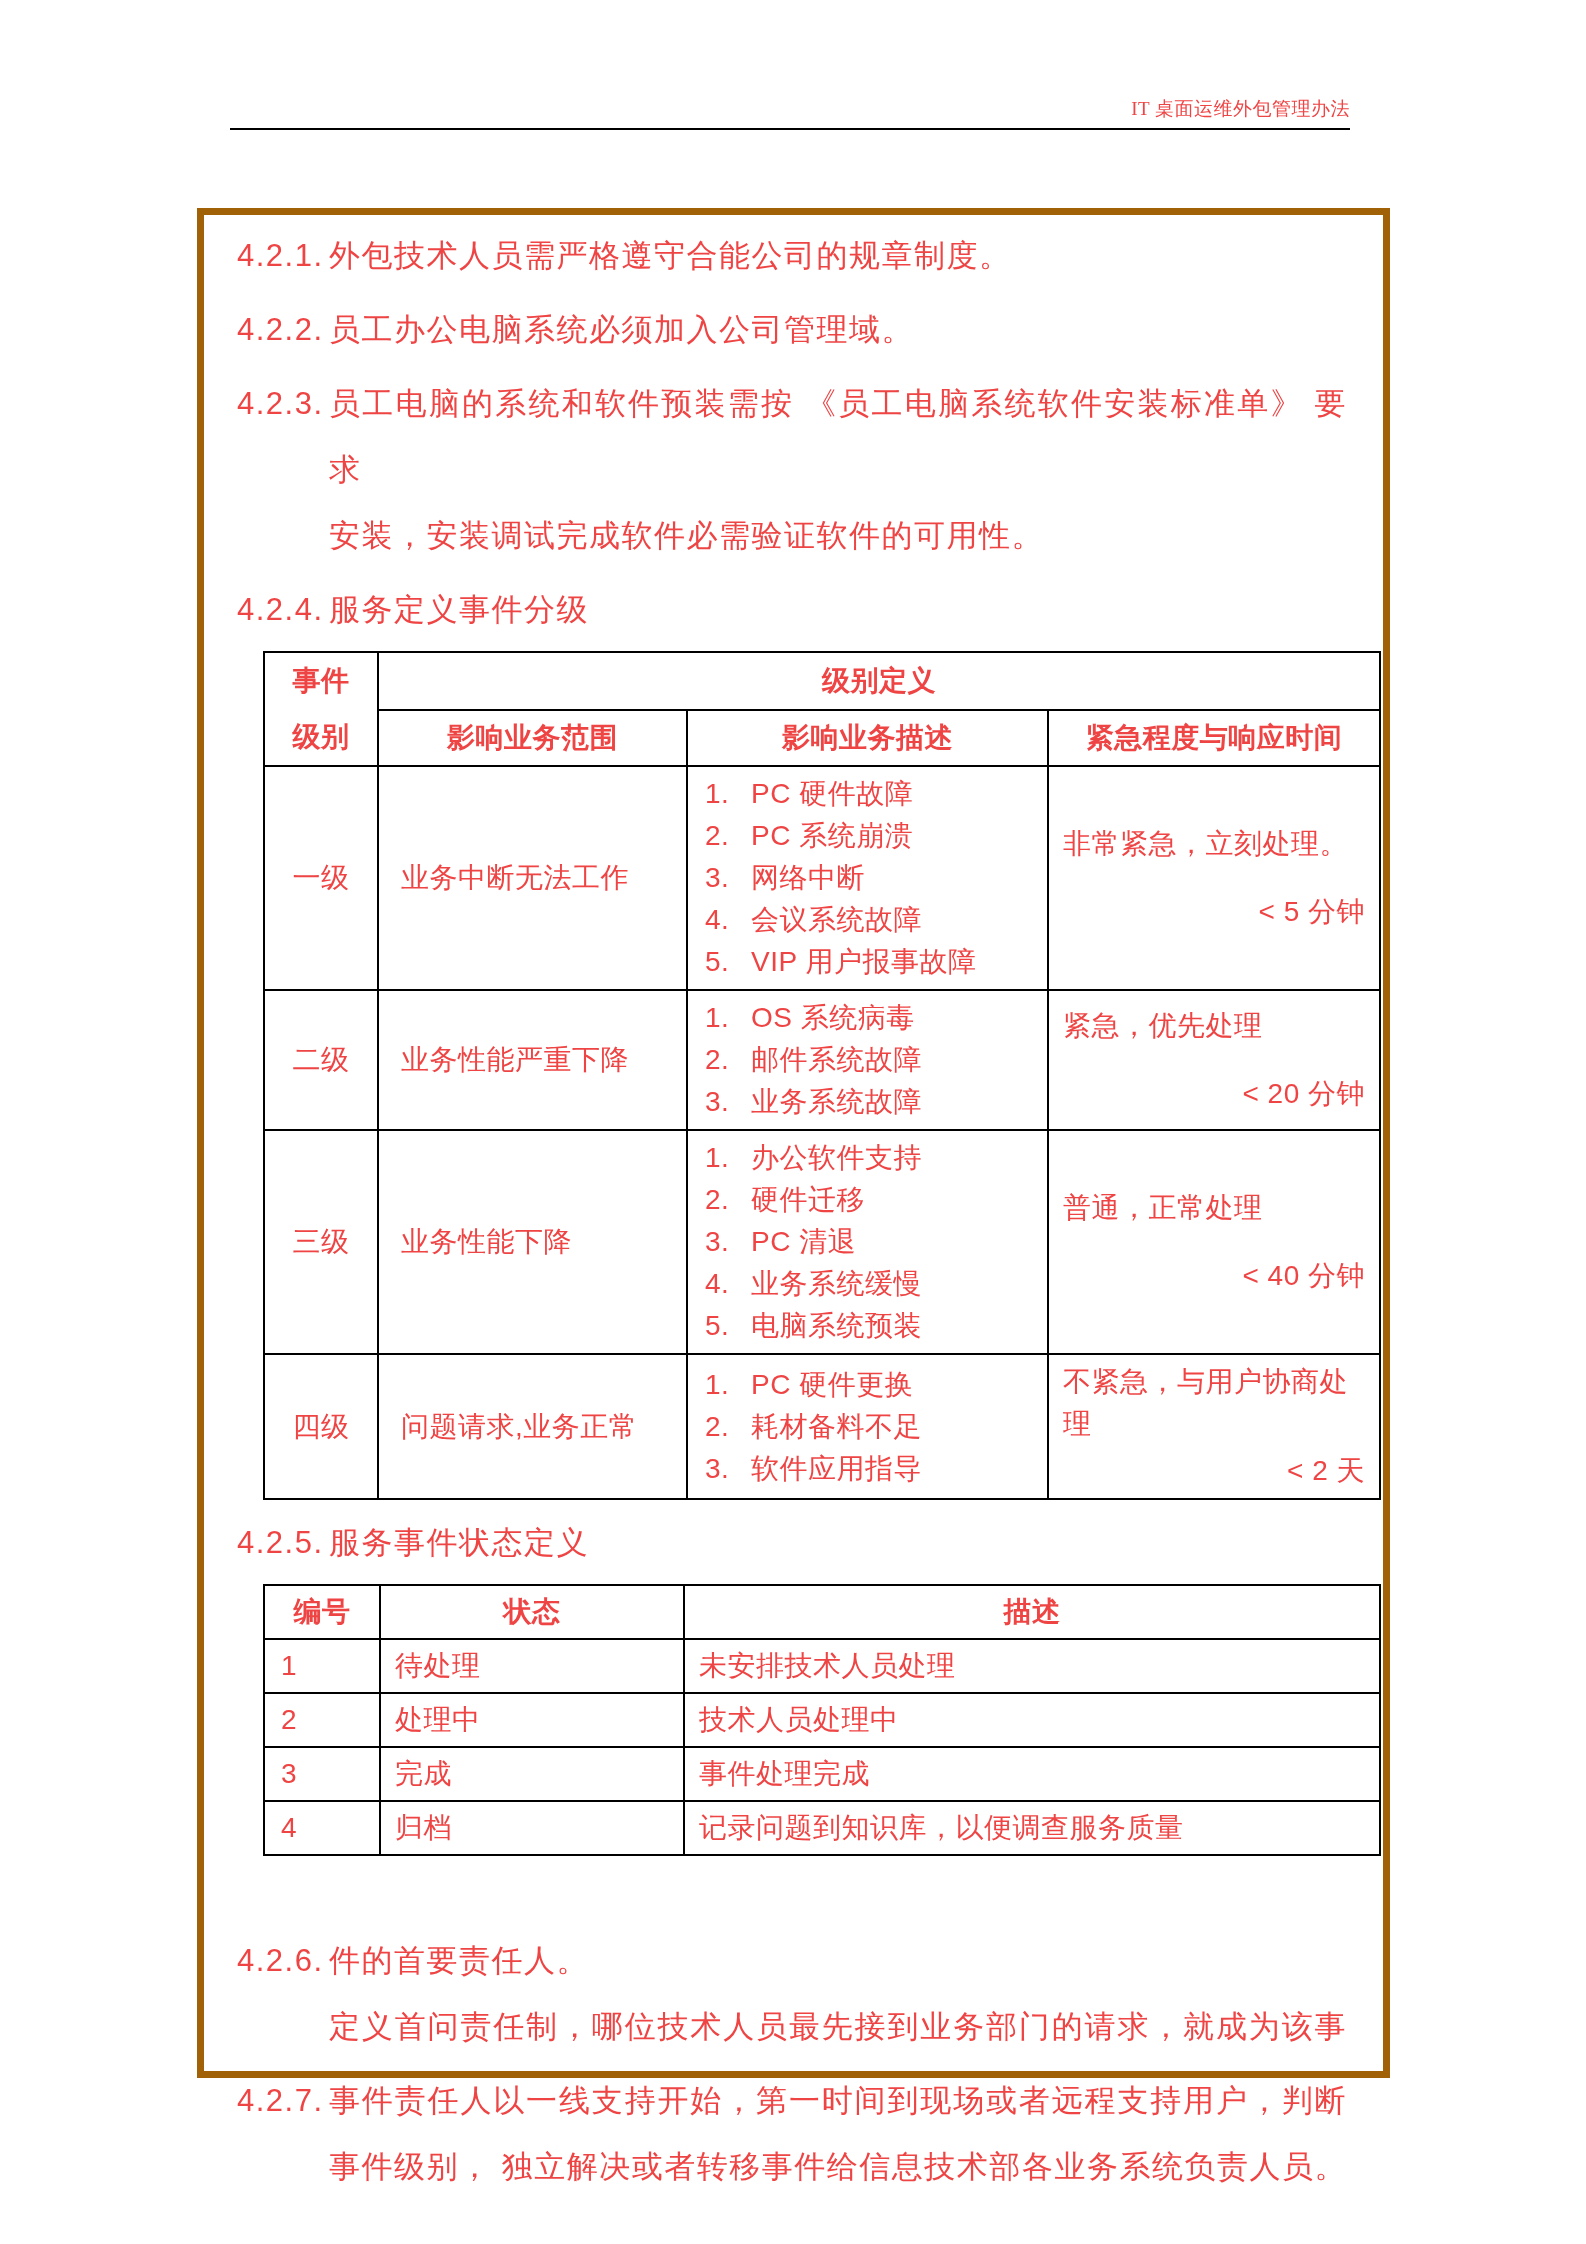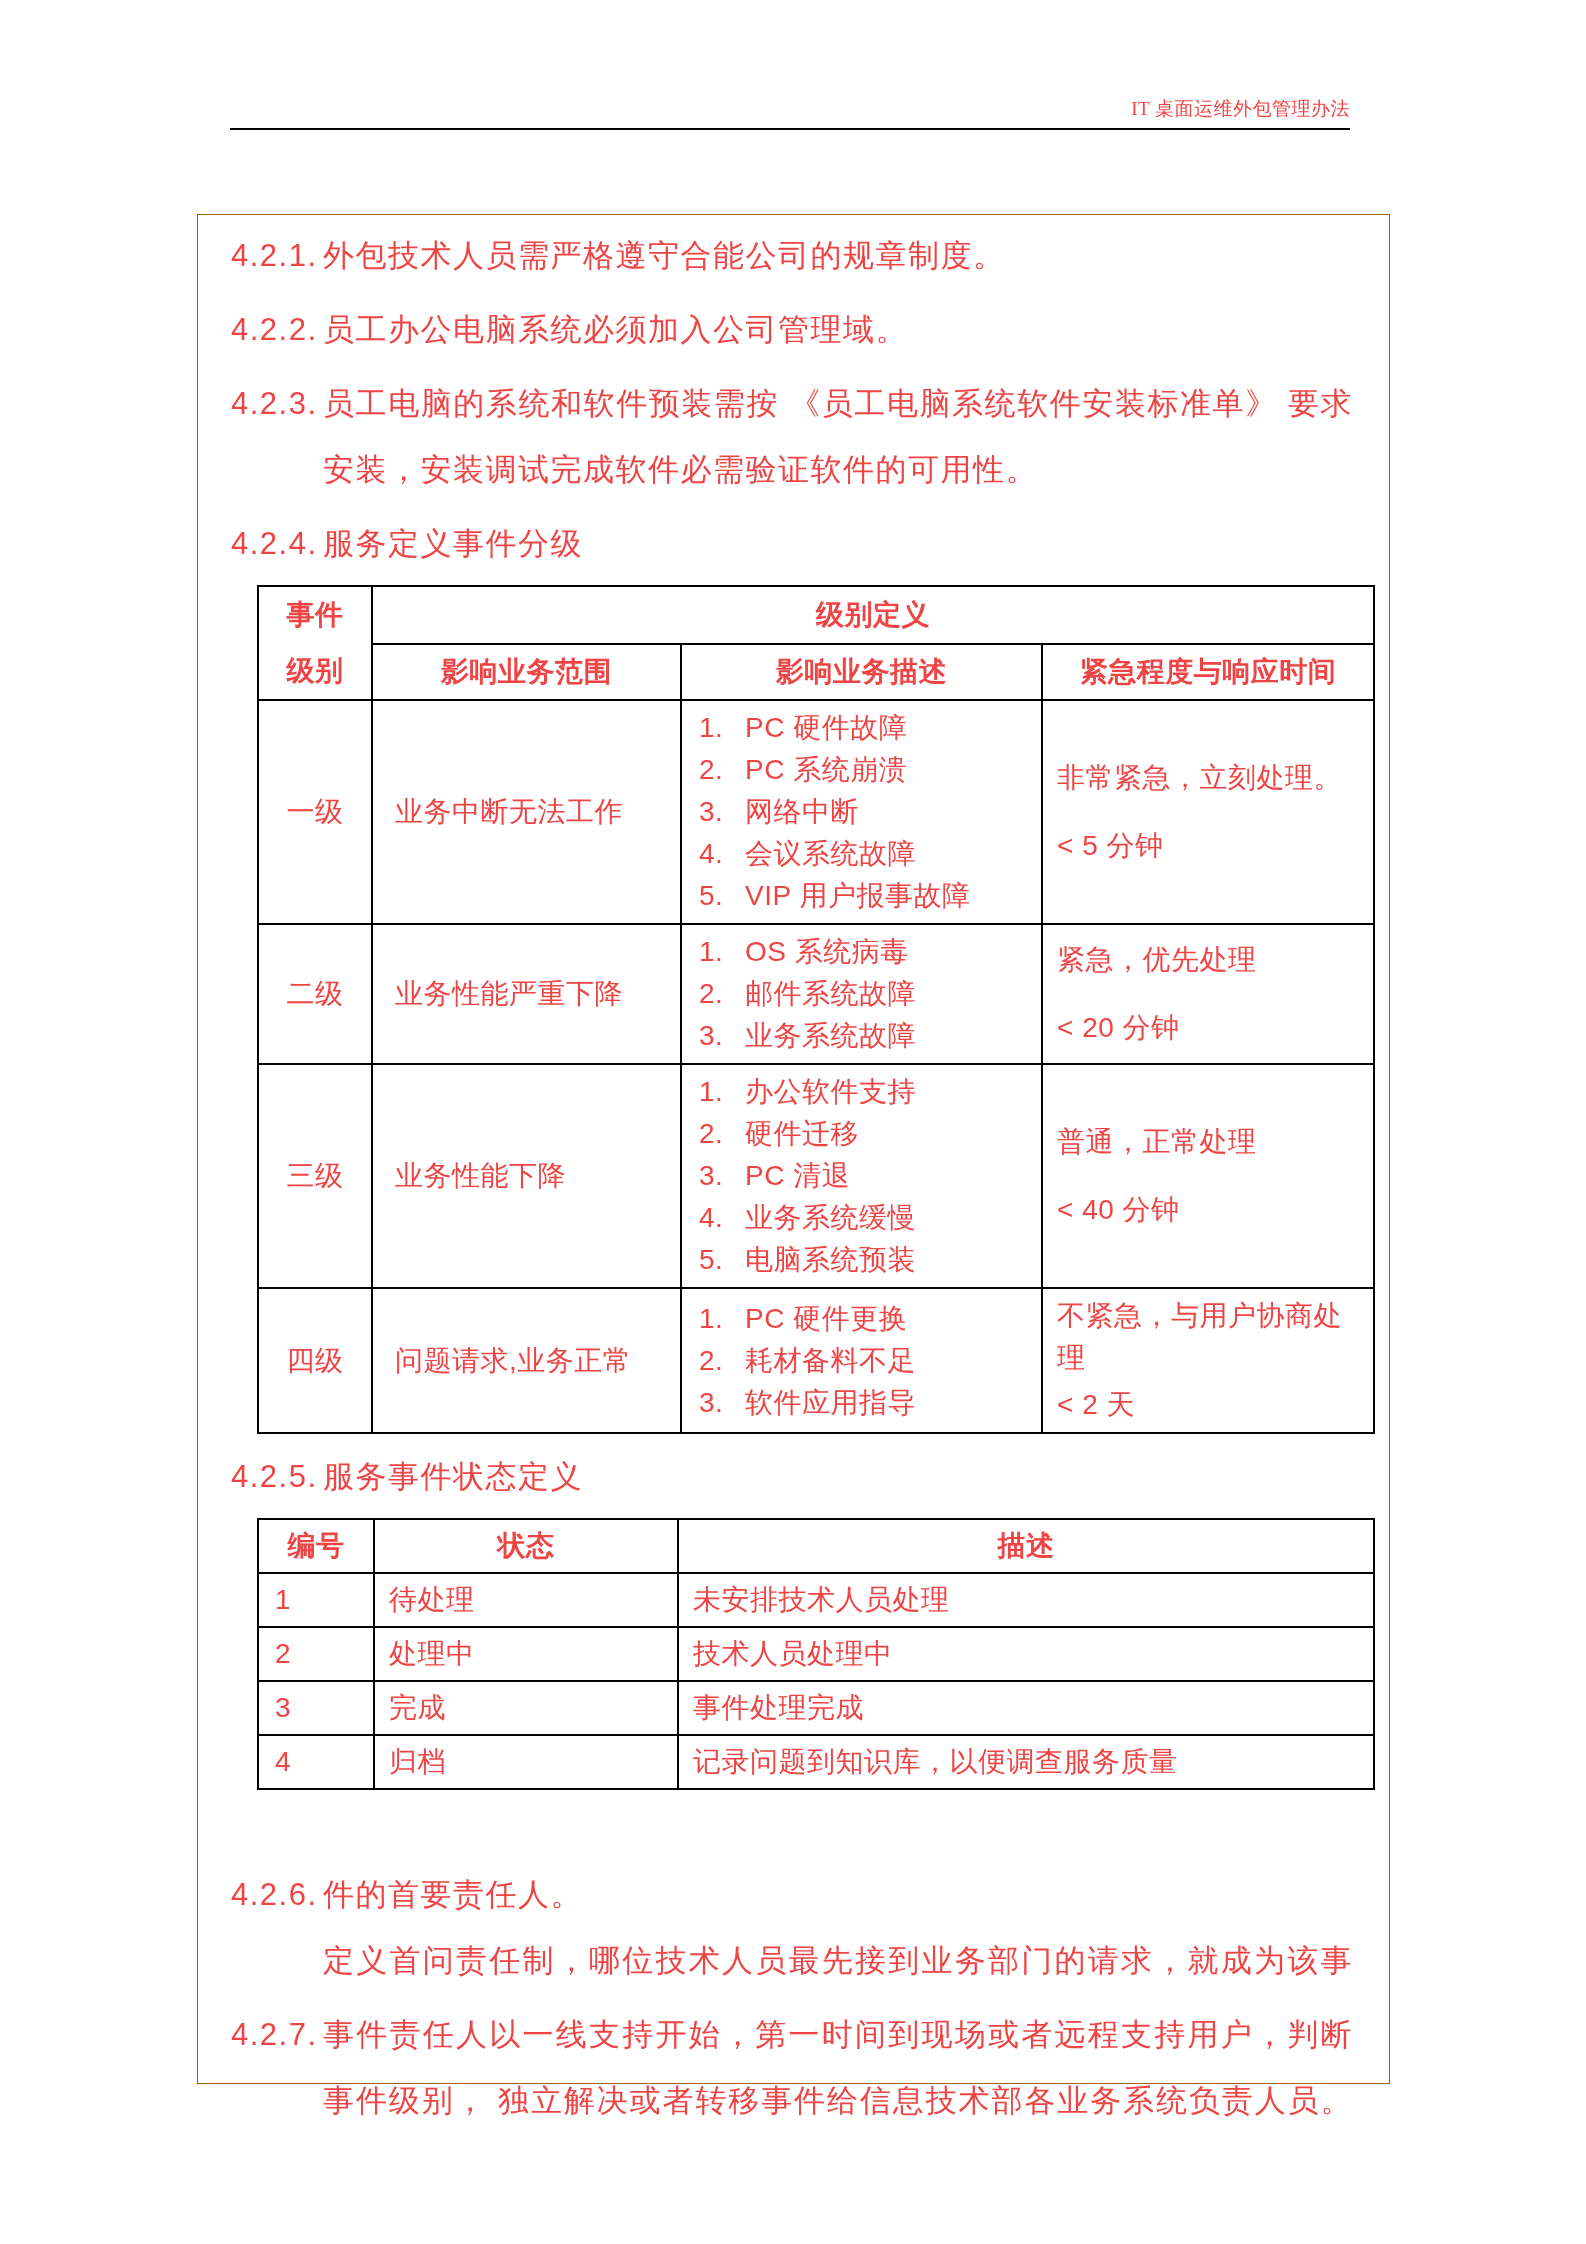--- a/index.html
+++ b/index.html
@@ -11,22 +11,22 @@
   }
   
   .doc-header {
     position:absolute; left:230px; top:96px; width:1120px;
     text-align:right; border-bottom:2px solid #000; padding-bottom:6px;
     font-family:"Liberation Serif","DejaVu Serif",serif;
     font-size:19px; letter-spacing:0.5px;
   }
   
   .content-box {
-    position:absolute; left:197px; top:214px; width:1193px; height:1870px;
-    border:1px solid #a16207; padding:8px 8px 20px 33px;
+    position:absolute; left:197px; top:208px; width:1193px; height:1870px;
+    border:7px solid #a16207; padding:8px 8px 20px 33px;
   }
   
   .para {
     display:flex; font-size:31px; line-height:66px; letter-spacing:1.5px;
     margin-bottom:8px; padding-right:28px;
   }
   .para .num { flex:0 0 92px; }
   .para .body { flex:1; min-width:0; }
   .pline { display:block; }
   .pline.just { text-align:justify; text-align-last:justify; }
@@ -41,21 +41,21 @@
   
   .t1-def { height:55px; }
   .t1-h2 th { height:54px; }
   .lvl-cell div { line-height:56px; text-align:center; font-weight:bold; }
   td.level { text-align:center;border-radius:9px; }
   td.scope { padding-left:22px; }
   td.issues { padding:6px 0; }
   .li { display:flex; line-height:42px; padding-left:17px; }
   .li-n { flex:0 0 46px; }
   td.urgency { padding:6px 14px 6px 14px; line-height:42px; }
-  .resp { margin-top:26px; }
+  .resp { margin-top:26px;text-align:right; }
   .resp.tight { margin-top:5px; }
   
   .t2 th { height:54px;border-radius:24px; }
   .t2 td { height:52px; line-height:40px; padding:6px 14px; }
   .t2 td.no { padding-left:16px; }
 </style>
 </head>
 <body>
 
 <div class="page">

